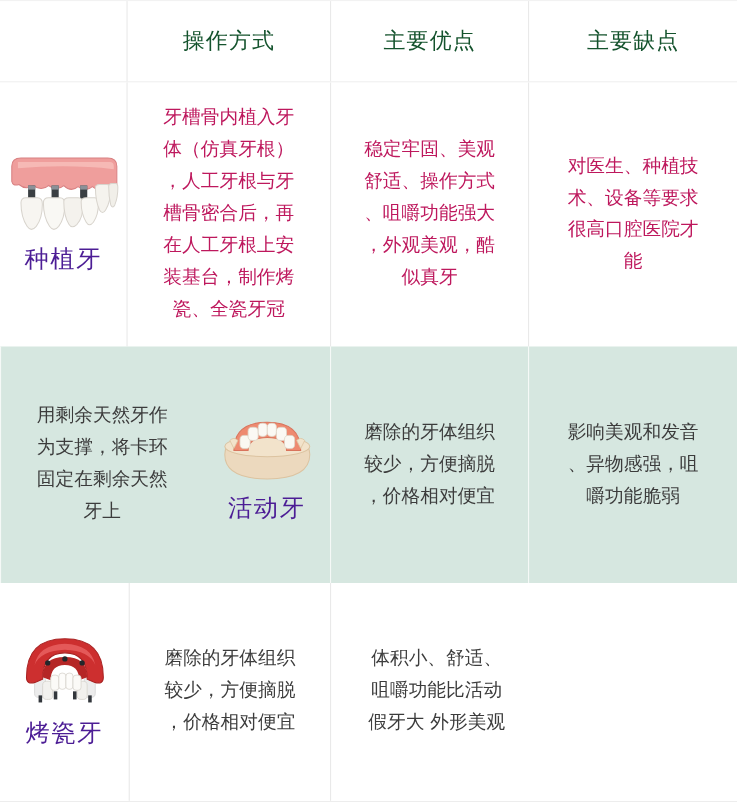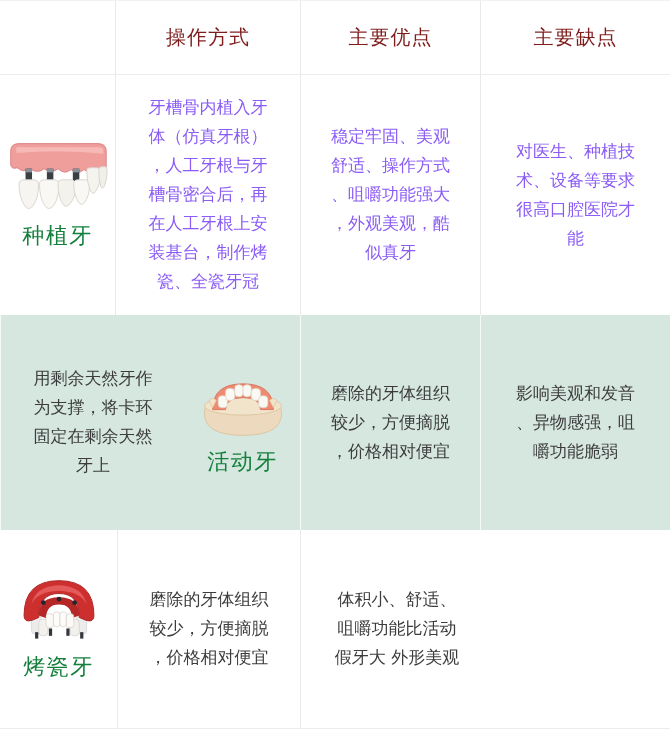--- a/index.html
+++ b/index.html
@@ -20,29 +20,29 @@
     box-sizing:border-box;display:flex;align-items:center;justify-content:center;
     flex-direction:column;
   }
   .c0{width:117px;}
   .c1{width:188px;}
   .c2{width:183px;}
   .c3{width:193px;}
   .c1,.c2,.c3{border-left:1px solid #e9e9e9;}
   .row-removable .c1,.row-removable .c2,.row-removable .c3{border-left:1px solid rgba(255,255,255,0.75);}
   .header-cell{
-    font-size:20px;color:#7f1d1d;letter-spacing:1px;
+    font-size:20px;color:#14532d;letter-spacing:1px;
   }
   .text-cell{
     font-size:17px;line-height:29px;color:#3c3c3c;text-align:center;
     white-space:pre-line;padding:0 6px;
   }
-  .green-text{color:#8b5cf6;}
+  .green-text{color:#be185d;}
   .row-label{
-    font-size:22px;color:#15803d;letter-spacing:1.5px;margin-top:5px;
+    font-size:22px;color:#4c1d95;letter-spacing:1.5px;margin-top:5px;
   }
   .tooth-img{display:block;}
 </style>
 </head>
 <body>
 
 <div class="table">
 
   <div class="row header-row">
     <div class="cell c0 header-cell"></div>

